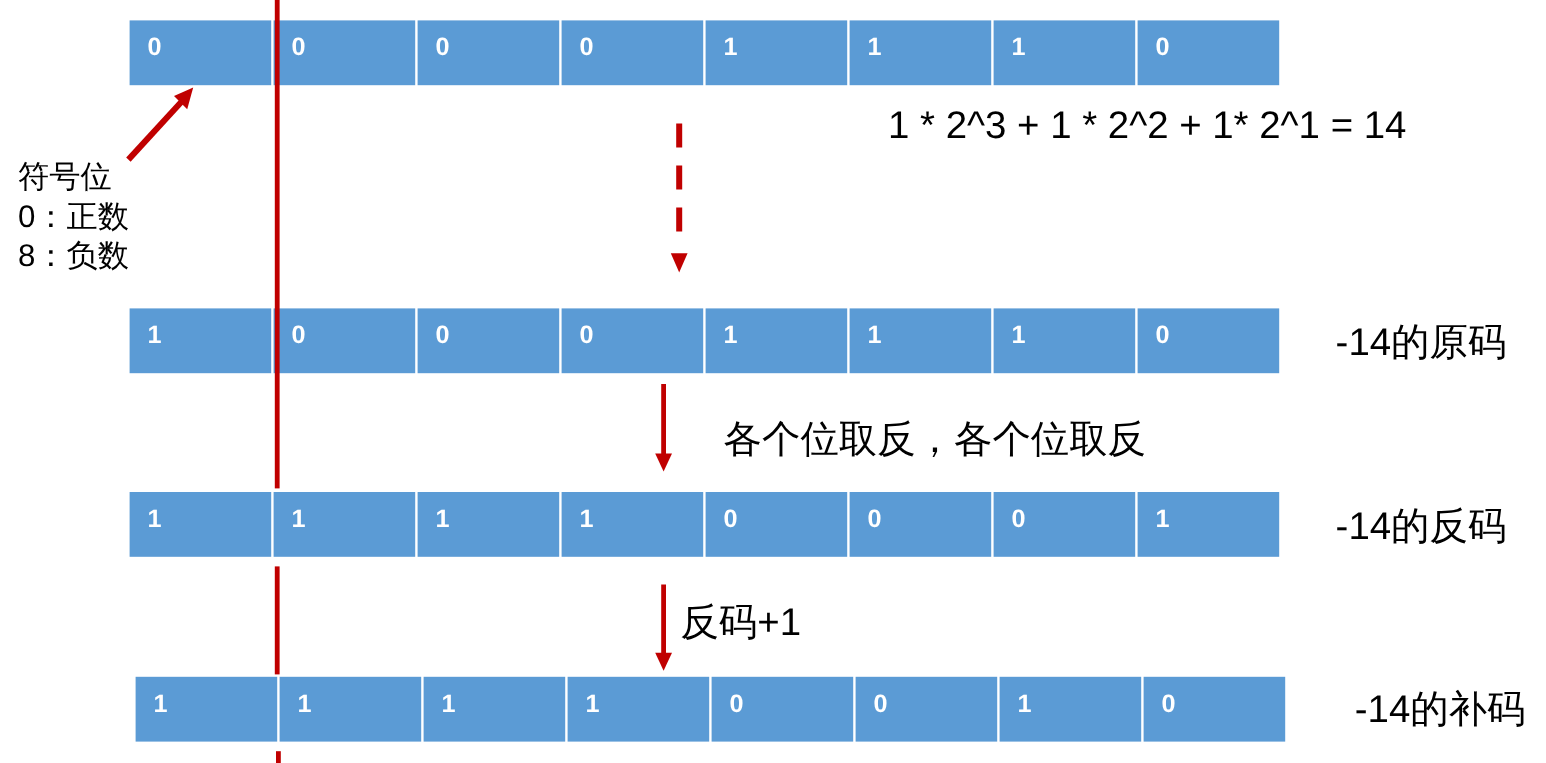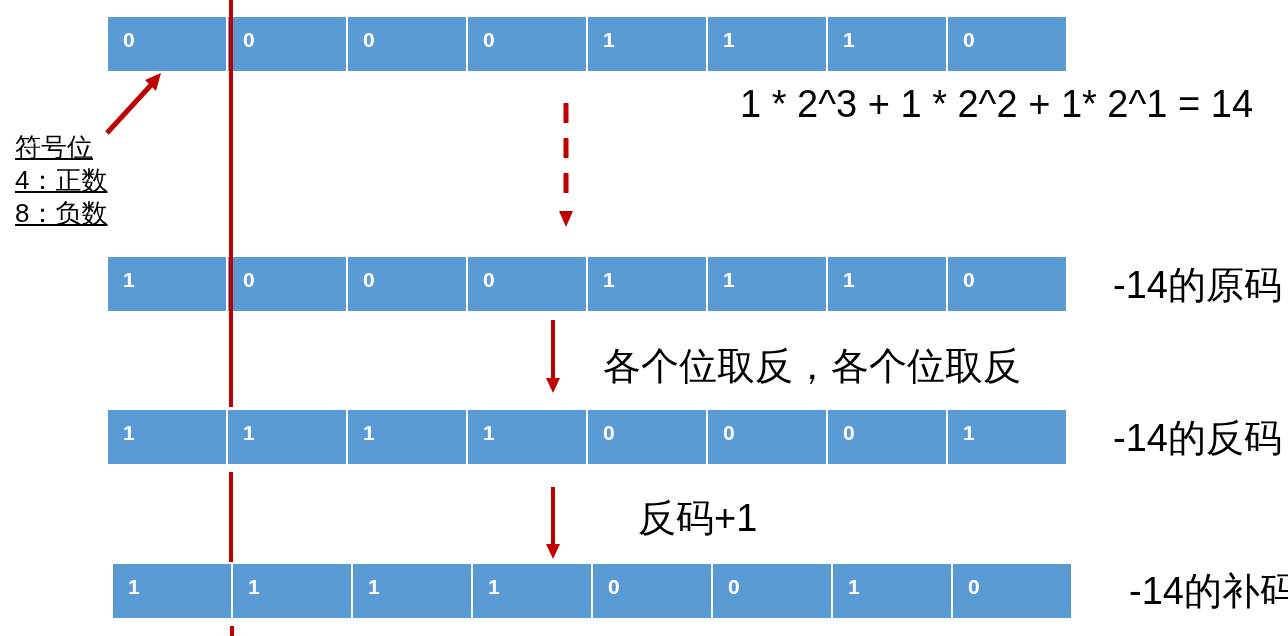--- a/index.html
+++ b/index.html
@@ -3,23 +3,23 @@
 <meta charset="utf-8">
 <style>
   html, body { margin: 0; padding: 0; background: #ffffff; }
   body { width: 1288px; height: 636px; position: relative; overflow: hidden;
          font-family: "Liberation Sans", "DejaVu Sans", sans-serif; color: #000; }
   .row { position: absolute; display: flex; height: 54px; }
   .cell { width: 118px; height: 54px; background: #5b9bd5; margin-right: 2px;
           box-sizing: border-box; color: #ffffff; font-weight: bold; font-size: 21px;
           padding: 10px 0 0 15px; line-height: 26px; }
   .cell:last-child { margin-right: 0; }
-  .label { position: absolute; font-size: 38px; line-height: 36px; white-space: nowrap; }
+  .label { position: absolute; font-size: 32px; line-height: 36px; white-space: nowrap; }
   .side-note { position: absolute; left: 15px; top: 131px; font-size: 26px; line-height: 33px; }
-  .side-note div { white-space: nowrap; text-decoration: underline; }
+  .side-note div { white-space: nowrap; }
   .redline { position: absolute; background: #c00000; width: 4px; }
   svg.overlay { position: absolute; left: 0; top: 0; pointer-events: none; }
 </style>
 </head>
 <body>
 
 <div class="row" style="left:108px; top:17px;">
   <div class="cell">0</div>
   <div class="cell">0</div>
   <div class="cell">0</div>
@@ -27,21 +27,21 @@
   <div class="cell">1</div>
   <div class="cell">1</div>
   <div class="cell">1</div>
   <div class="cell">0</div>
 </div>
 
 <div class="label" style="left:740px; top:86px;">1 * 2^3 + 1 * 2^2 + 1* 2^1 = 14</div>
 
 <div class="side-note">
   <div>符号位</div>
-  <div>4：正数</div>
+  <div>0：正数</div>
   <div>8：负数</div>
 </div>
 
 <div class="row" style="left:108px; top:257px;">
   <div class="cell">1</div>
   <div class="cell">0</div>
   <div class="cell">0</div>
   <div class="cell">0</div>
   <div class="cell">1</div>
   <div class="cell">1</div>
@@ -57,21 +57,21 @@
   <div class="cell">1</div>
   <div class="cell">1</div>
   <div class="cell">1</div>
   <div class="cell">0</div>
   <div class="cell">0</div>
   <div class="cell">0</div>
   <div class="cell">1</div>
 </div>
 <div class="label" style="left:1113px; top:420px;text-align:center;">-14的反码</div>
 
-<div class="label" style="left:638px; top:500px;text-align:right;">反码+1</div>
+<div class="label" style="left:567px; top:500px;text-align:right;">反码+1</div>
 
 <div class="row" style="left:113px; top:564px;">
   <div class="cell">1</div>
   <div class="cell">1</div>
   <div class="cell">1</div>
   <div class="cell">1</div>
   <div class="cell">0</div>
   <div class="cell">0</div>
   <div class="cell">1</div>
   <div class="cell">0</div>

